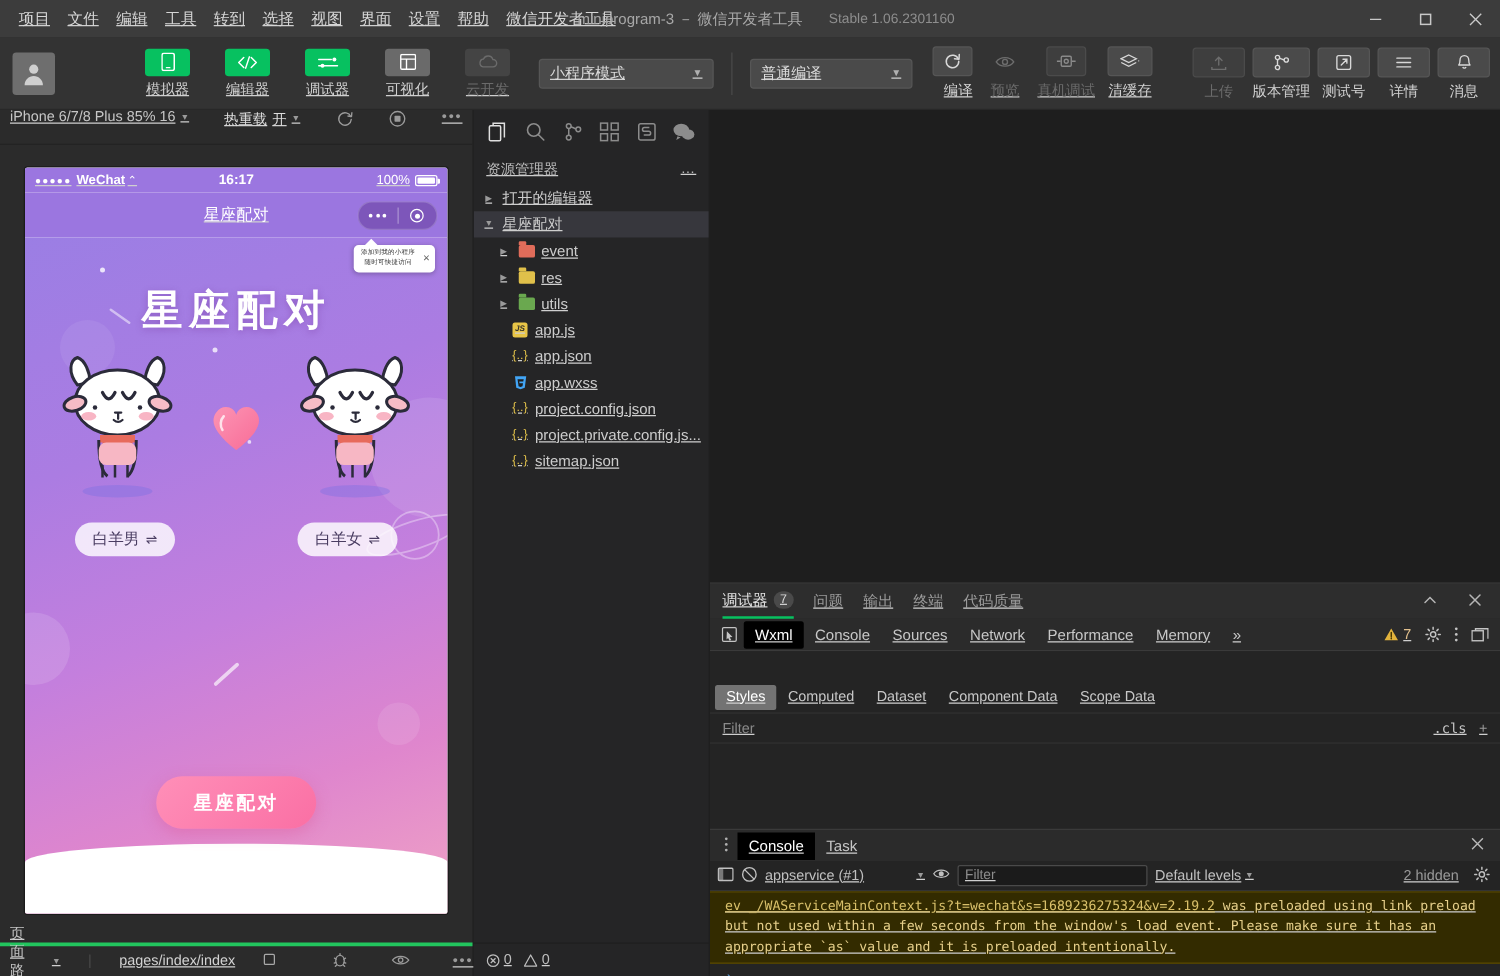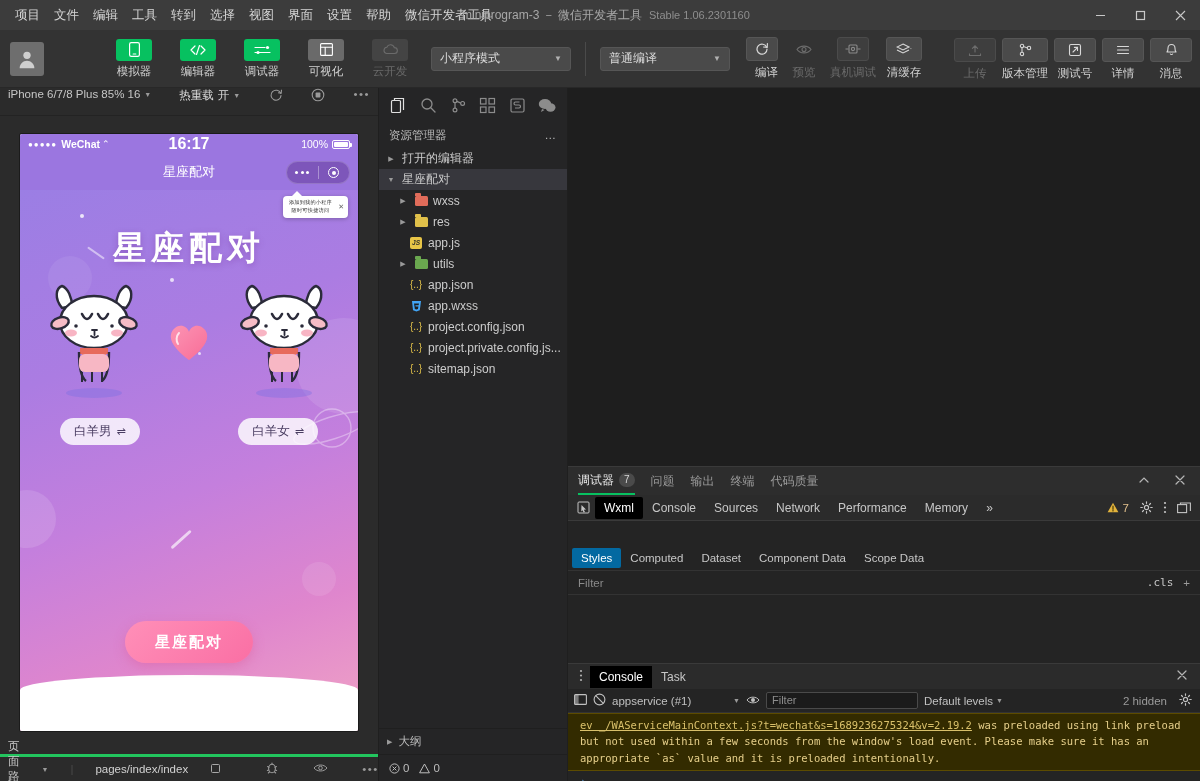--- a/index.html
+++ b/index.html
@@ -5,34 +5,34 @@
   * { box-sizing: border-box; margin: 0; padding: 0; }
   html, body {
     width: 1200px; height: 781px;
     overflow: hidden;
     background: #2b2b2b;
     font-family: "Liberation Sans", "DejaVu Sans", sans-serif;
     font-size: 12px;
     color: #cfcfcf;
     -webkit-font-smoothing: antialiased;
   }
-  .app { width:1200px; height:781px; display:flex; flex-direction:column; position:relative; }
+  .app { width:1200px; height:781px; display:flex; flex-direction:column; position:relative;text-decoration:underline; }
 
   
   .titlebar {
     height: 30px; background:#3c3c3c; display:flex; align-items:center;
     flex: 0 0 30px; position:relative;
   }
   .menu { display:flex; align-items:center; padding-left: 8px; gap: 0px; }
   .menu-item { padding: 4px 7px; color:#d6d6d6; font-size:12.5px; cursor:default; white-space:nowrap; }
   .title-text {
     position:absolute; left:462px; top:0; height:30px; display:flex; align-items:center;
     color:#a8a8a8; font-size:12px; white-space:nowrap;
   }
-  .title-text .ver { color:#8e8e8e; font-size:11px; margin-left:7px; }
+  .title-text .ver { color:#8e8e8e; font-size:11px; margin-left:21px; }
   .win-ctrls { position:absolute; right:0; top:0; height:30px; display:flex; }
   .win-btn { width:40px; height:30px; display:flex; align-items:center; justify-content:center; color:#c8c8c8; }
 
   
   .toolbar {
     height: 58px; background:#333333; flex:0 0 58px; display:flex; align-items:center;
     position:relative; border-bottom:1px solid #282828;
   }
   .avatar {
     width:34px; height:34px; margin-left:10px; border-radius:3px;
@@ -78,21 +78,21 @@
   .sim-bar .sp { flex:1; }
   .sim-bar .ic { color:#9a9a9a; }
   .sim-stage { flex:1; display:flex; justify-content:center; padding-top:18px; }
 
   .phone { width:338px; height:597px; background:#fff; border-radius:2px; overflow:hidden; position:relative;
            box-shadow:0 0 0 1px #1b1b1b; }
   .ph-status { height:20px; background:#9b76e0; display:flex; align-items:center; color:#fff; font-size:10.5px;
                padding:0 8px; position:relative; }
   .ph-dots { letter-spacing:1px; font-size:8px; }
   .ph-carrier { margin-left:4px; font-weight:bold; font-size:10.5px; }
-  .ph-time { position:absolute; left:0; right:0; text-align:center; font-weight:bold; font-size:16px; }
+  .ph-time { position:absolute; left:0; right:0; text-align:center; font-weight:bold; font-size:11px; }
   .ph-right { margin-left:auto; display:flex; align-items:center; gap:4px; z-index:2; }
   .battery { width:18px; height:9px; border:1px solid #fff; border-radius:2px; position:relative; }
   .battery:after { content:""; position:absolute; right:-3px; top:2px; width:2px; height:4px; background:#fff; border-radius:0 1px 1px 0; }
   .battery i { position:absolute; inset:1px; background:#fff; border-radius:1px; display:block; }
 
   .ph-nav { height:36px; background:#9b76e0; position:relative; display:flex; align-items:center; justify-content:center; }
   .ph-nav-title { color:#fff; font-size:13px; }
   .capsule { position:absolute; right:8px; top:7px; width:64px; height:23px; border-radius:12px;
              background:rgba(80,40,130,.40); border:1px solid rgba(255,255,255,.18);
              display:flex; align-items:center; }
@@ -179,21 +179,21 @@
   .dt.active { background:#000; color:#fff; }
   .dt-bar .sp { flex:1; }
   .warnbox { display:flex; align-items:center; gap:4px; color:#e2c08d; font-size:11.5px; padding:0 6px; }
   .dt-bar .ic { color:#c4c4c4; padding:0 5px; display:flex; align-items:center; }
 
   .pane-blank { height:24px; background:#242424; }
 
   .styles-tabs { height:26px; background:#242424; display:flex; align-items:center; padding:0 4px; font-size:11.5px;
                  border-bottom:1px solid #333; }
   .st { padding:0 9px; height:20px; line-height:20px; color:#c7c7c7; border-radius:2px; }
-  .st.active { background:#0369a1; color:#fff; }
+  .st.active { background:#737373; color:#fff; }
   .filter-row { height:24px; display:flex; align-items:center; padding:0 10px; background:#242424; font-size:11.5px;
                 color:#8a8a8a; border-bottom:1px solid #333; }
   .filter-row .sp { flex:1; }
   .filter-row .cls { font-family:"DejaVu Sans Mono", monospace; color:#c5c5c5; font-size:11px; }
   .filter-row .plus { color:#9a9a9a; margin-left:10px; }
   .styles-body { flex:1; background:#242424; min-height:0; }
 
   .console-head { height:26px; background:#2b2b2b; display:flex; align-items:center; gap:0; padding:0 4px;
                   border-top:1px solid #3a3a3a; font-size:12px; }
   .console-head .kebab { color:#b0b0b0; padding:0 7px; letter-spacing:0; }
@@ -668,43 +668,43 @@
         <div class="row sel">
           <span class="arrow">▼</span>
           <span>星座配对</span>
         </div>
 
         <div class="row" style="padding-left:18px;">
           <span class="arrow">▶</span>
           <span class="fi">
               <i class="folder" style="background:#e06c5a;"></i>
             </span>
-          <span>wxss</span>
+          <span>event</span>
         </div>
         <div class="row" style="padding-left:18px;">
           <span class="arrow">▶</span>
           <span class="fi">
               <i class="folder" style="background:#e0c04a;"></i>
             </span>
           <span>res</span>
         </div>
-        <div class="row" style="padding-left:30px;">
-          <span class="fi">
-              <i class="jsbadge">JS</i>
-            </span>
-          <span>app.js</span>
-        </div>
         <div class="row" style="padding-left:18px;">
           <span class="arrow">▶</span>
           <span class="fi">
               <i class="folder" style="background:#6aa84f;"></i>
             </span>
           <span>utils</span>
         </div>
         <div class="row" style="padding-left:30px;">
+          <span class="fi">
+              <i class="jsbadge">JS</i>
+            </span>
+          <span>app.js</span>
+        </div>
+        <div class="row" style="padding-left:30px;">
           <span class="fi" style="color:#e0c04a;font-size:10px;">{..}</span>
           <span>app.json</span>
         </div>
         <div class="row" style="padding-left:30px;">
           <span class="fi">
             <svg width="11" height="12" viewBox="0 0 11 12">
                 <path d="M1 1 H10 L8.8 10.2 L5.4 11.4 L2 10.2 Z" fill="#42a5f5"></path>
                 <path d="M3 3.4 H8 L7.6 5.2 H4.4 L4.6 6.6 H7.4 L7 9 L5.4 9.6 L3.8 9 L3.7 7.8" fill="#1e1e1e"></path>
               </svg>
           </span>
@@ -717,24 +717,20 @@
         <div class="row" style="padding-left:30px;">
           <span class="fi" style="color:#e0c04a;font-size:10px;">{..}</span>
           <span>project.private.config.js...</span>
         </div>
         <div class="row" style="padding-left:30px;">
           <span class="fi" style="color:#e0c04a;font-size:10px;">{..}</span>
           <span>sitemap.json</span>
         </div>
       </div>
 
-      <div class="outline">
-        <span style="font-size:7px;color:#9a9a9a;">▶</span>
-        <span>大纲</span>
-      </div>
       <div class="probs">
         <span style="display:flex;align-items:center;gap:3px;">
           <svg width="11" height="11" viewBox="0 0 11 11">
               <circle cx="5.5" cy="5.5" r="4.6" fill="none" stroke="#bdbdbd" stroke-width="1"></circle>
               <path d="M3.6 3.6 L7.4 7.4 M7.4 3.6 L3.6 7.4" stroke="#bdbdbd" stroke-width="1"></path>
             </svg>
           <span>0</span>
         </span>
         <span style="display:flex;align-items:center;gap:3px;">
           <svg width="11" height="11" viewBox="0 0 11 11">

